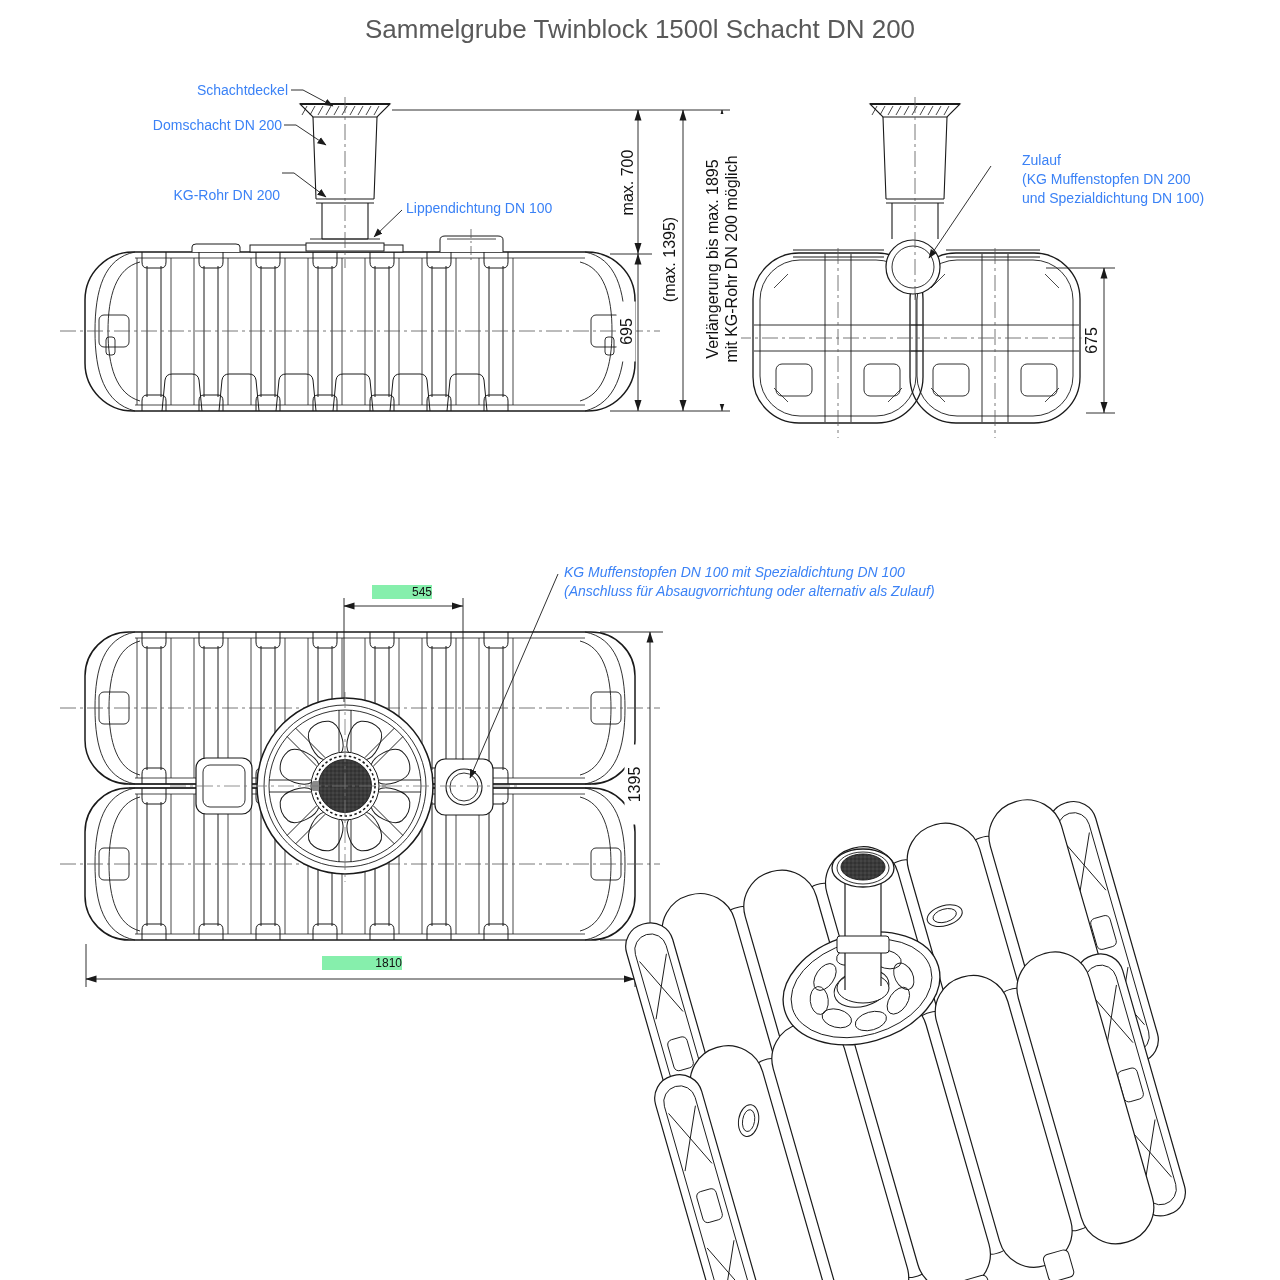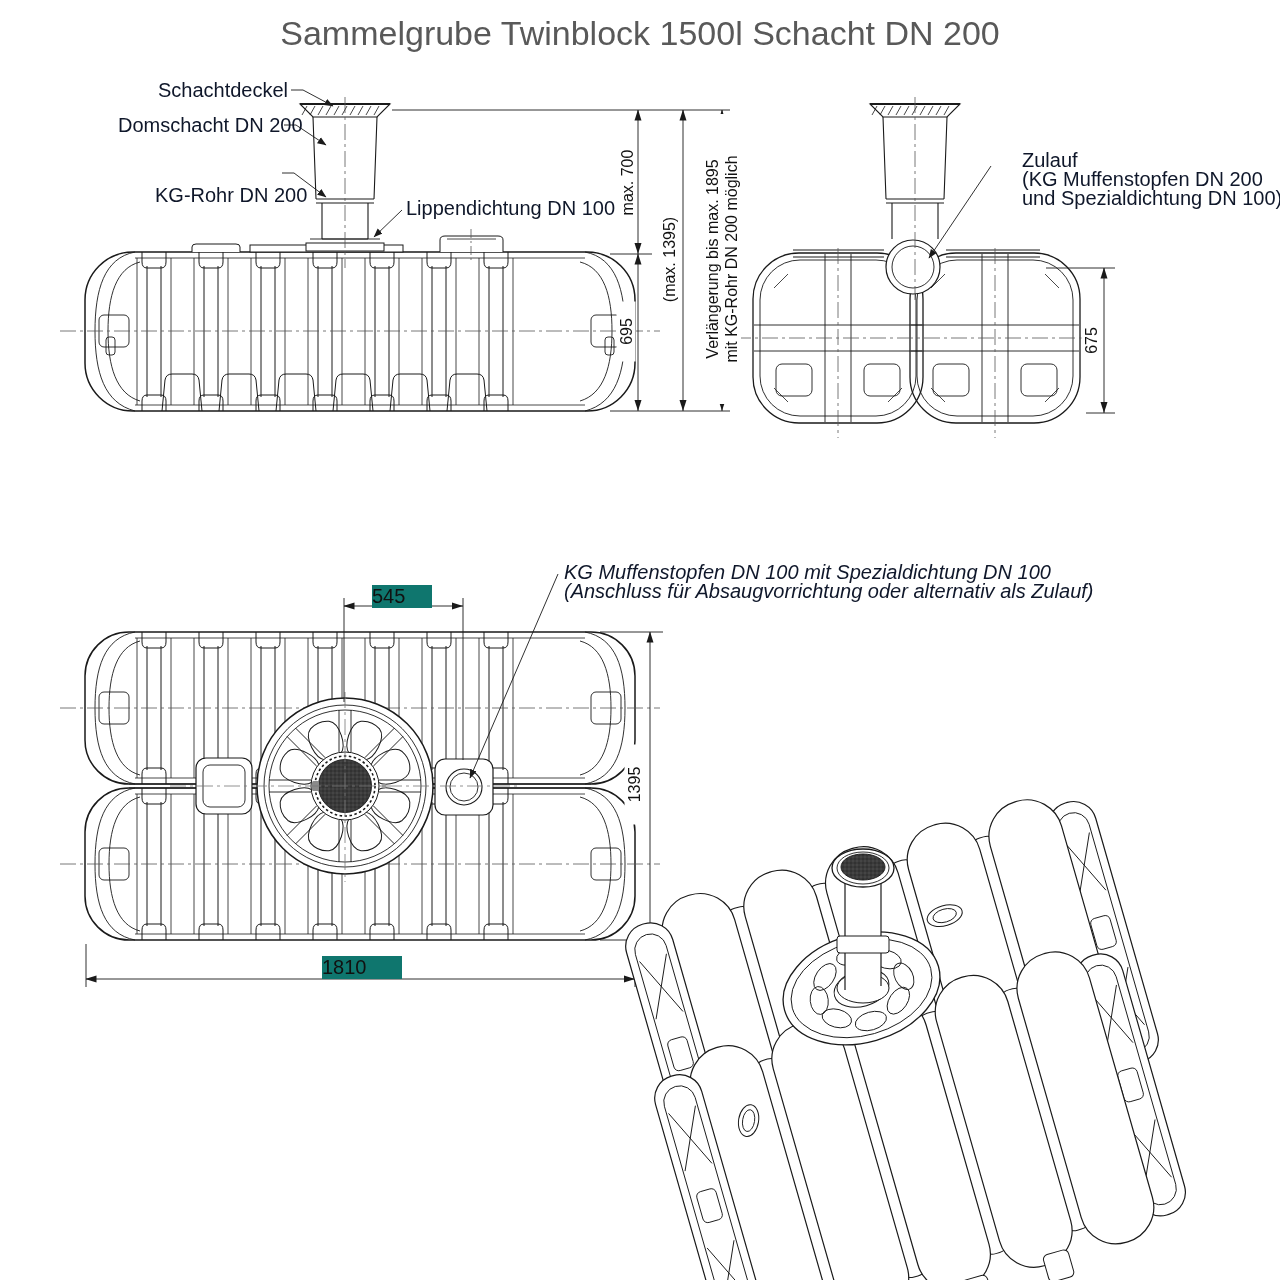--- a/index.html
+++ b/index.html
@@ -1,25 +1,25 @@
 <!DOCTYPE html>
 <html><head>
 <meta charset="utf-8">
 <style>
   html,body{margin:0;padding:0;background:#fff;}
   #page{position:relative;width:1280px;height:1280px;background:#fff;overflow:hidden;
         font-family:"Liberation Sans",sans-serif;}
   #art{position:absolute;left:0;top:0;}
   .title{position:absolute;left:0;top:14px;width:1280px;text-align:center;
-         font-size:34px;color:#595959;letter-spacing:0px;}
-  .lbl{position:absolute;font-size:20px;color:#0f172a;line-height:19px;white-space:nowrap;}
+         font-size:26px;color:#595959;letter-spacing:0px;}
+  .lbl{position:absolute;font-size:14px;color:#3b82f6;line-height:19px;white-space:nowrap;}
   .r{text-align:right;}
   .dimv{position:absolute;font-size:16px;color:#111;background:#fff;text-align:center;
         transform:rotate(-90deg);transform-origin:center;line-height:19px;white-space:nowrap;}
-  .dimh{position:absolute;font-size:20px;color:#111;background:#0f766e;text-align:left;white-space:nowrap;}
+  .dimh{position:absolute;font-size:12px;color:#111;background:#86efac;text-align:right;white-space:nowrap;}
 </style>
 </head>
 <body>
 
 <div id="page">
 
 <svg id="art" width="1280" height="1280" viewBox="0 0 1280 1280">
   <defs>
     <marker id="ah" markerWidth="13" markerHeight="10" refX="11" refY="4.5" orient="auto" markerUnits="userSpaceOnUse">
       <path d="M0,1 L11,4.5 L0,8 Z" fill="#1a1a1a"></path>
@@ -310,21 +310,21 @@
     <rect x="837" y="936" width="52" height="17" rx="3" fill="#fff" stroke="#1a1a1a" stroke-width="1"></rect>
     <ellipse cx="863" cy="868" rx="31" ry="19" fill="#fff" stroke="#1a1a1a" stroke-width="1.3"></ellipse>
     <ellipse cx="863" cy="868" rx="26" ry="16" fill="none" stroke="#1a1a1a" stroke-width="0.9"></ellipse>
     <ellipse cx="863" cy="867" rx="22" ry="13" fill="url(#knurl)" stroke="#222" stroke-width="1"></ellipse>
   </g>
 </svg>
 
 <div class="title">Sammelgrube Twinblock 1500l Schacht DN 200</div>
 
 <div class="lbl r" style="left:148px;top:81px;width:140px;">Schachtdeckel</div>
-<div class="lbl r" style="left:118px;top:116px;width:155px;text-align:right;">Domschacht DN 200</div>
+<div class="lbl r" style="left:127px;top:116px;width:155px;text-align:right;">Domschacht DN 200</div>
 <div class="lbl r" style="left:155px;top:164px;width:125px;margin-top:22px;">KG-Rohr DN 200</div>
 <div class="lbl" style="left:406px;top:199px;">Lippendichtung DN 100</div>
 
 <div class="dimv" style="left:567px;top:173px;width:120px;">max. 700</div>
 <div class="dimv" style="left:596px;top:322px;width:60px;">695</div>
 <div class="dimv" style="left:609px;top:250px;width:120px;">(max. 1395)</div>
 <div class="dimv" style="left:577px;top:240px;width:290px;">
   <div>Verlängerung bis max. 1895</div>
   <div>mit KG-Rohr DN 200 möglich</div>
 </div>

